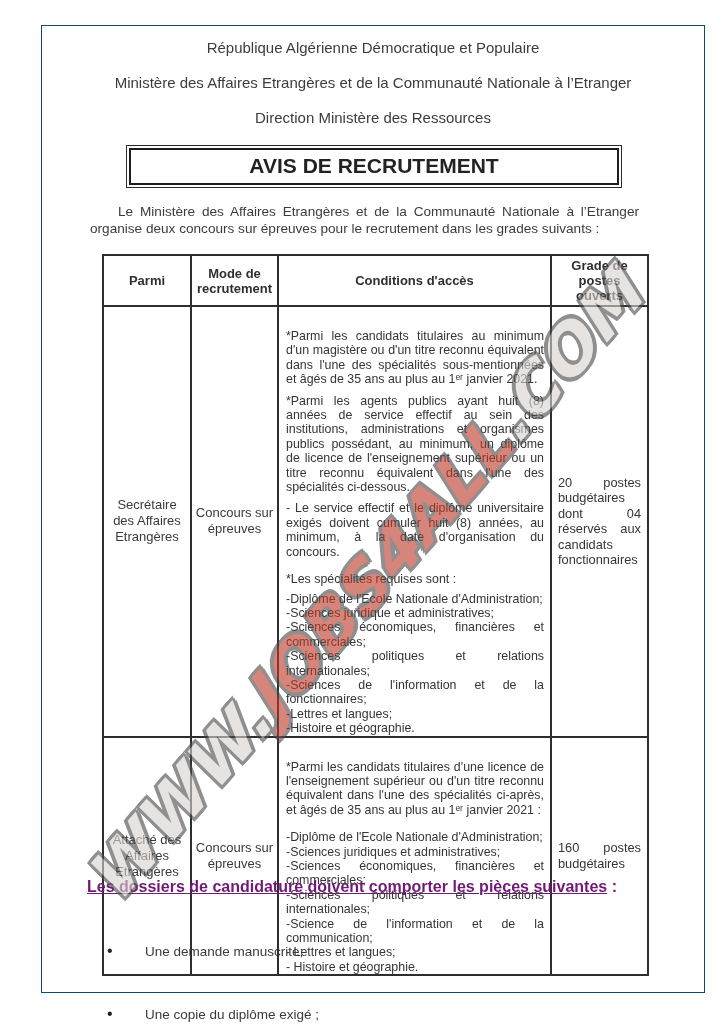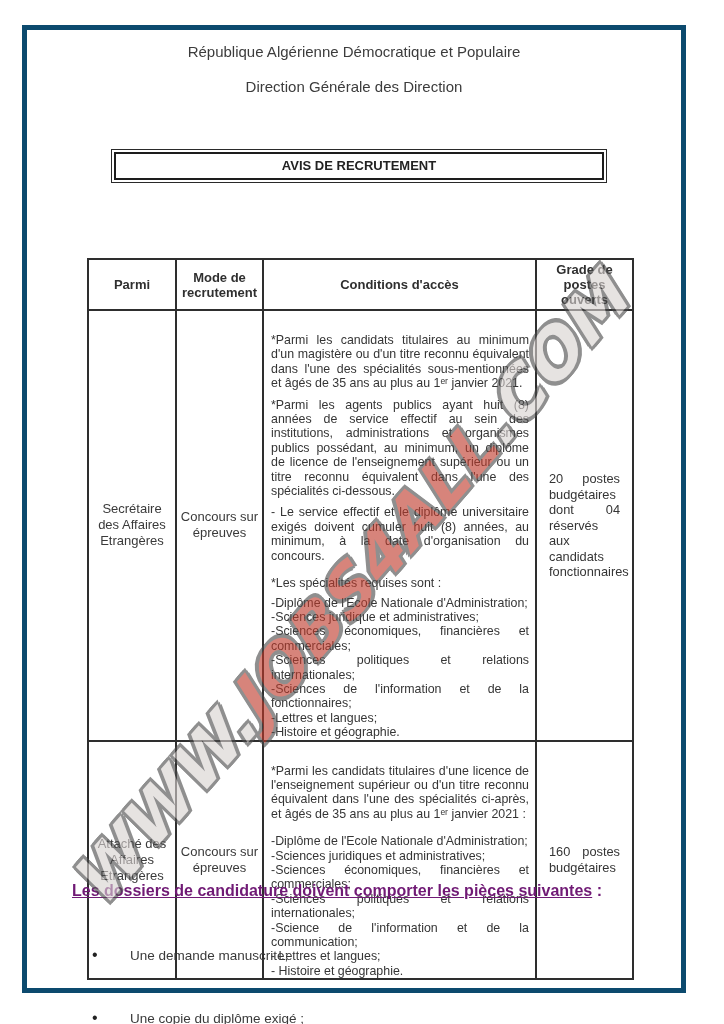--- a/index.html
+++ b/index.html
@@ -2,36 +2,36 @@
 <html><head>
 <meta charset="utf-8">
 <style>
   * { margin:0; padding:0; box-sizing:border-box; }
   html,body { background:#ffffff; }
   body {
     width:724px; height:1024px; position:relative; overflow:hidden;
     font-family:"Liberation Sans", sans-serif; color:#3a3a3a;
   }
   .page {
-    position:absolute; left:22px; top:25px; width:664px; height:968px;
-    background:#fff; border:5px solid #0c4a6e;
+    position:absolute; left:41px; top:25px; width:664px; height:968px;
+    background:#fff; border:1px solid #0c4a6e;
   }
 
   
   .doc-header { position:absolute; top:13px; left:0; width:100%; text-align:center; }
   .doc-header p { font-size:15px; margin-bottom:18px; color:#3c3c3c; }
 
   
   .title-box {
     position:absolute; top:119px; left:84px; width:496px;
     border:1px solid #2a2a2a; padding:2px; background:#fff;
   }
   .title-box .inner {
     border:2px solid #1d1d1d; text-align:center;
-    font-weight:bold; font-size:13px; padding:4px 0 5px; color:#222;
+    font-weight:bold; font-size:21px; padding:4px 0 5px; color:#222;
   }
 
   
   .intro {
     position:absolute; top:178px; left:48px; width:549px;
     font-size:13.6px; line-height:16.5px; text-align:justify; text-indent:28px;
     color:#3c3c3c;
   }
 
   
@@ -46,21 +46,21 @@
   col.c-cond { width:273px; } col.c-postes { width:97px; }
   td.center-cell {
     text-align:center; vertical-align:middle;
     font-size:13px; line-height:16px; padding:2px 3px; color:#3a3a3a;
   }
   td.cond-cell {
     vertical-align:top; padding:22px 6px 0 7px;
     font-size:12.4px; line-height:14.4px; text-align:justify; color:#353535;
   }
   td.postes-cell {
-    vertical-align:middle; padding:2px 12px;
+    vertical-align:middle; padding:2px 6px;
     font-size:12.8px; line-height:15.5px; text-align:justify; color:#353535;
   }
   tr.row1 td { height:367px; }
   tr.row2 td { height:198px; }
   .cond-cell p.para { margin-bottom:7px; }
   .cond-cell p.gap-after { margin-bottom:13px; }
   .cond-cell p.small-after { margin-bottom:5px; }
   .spec-list div { display:block; }
 
   
@@ -92,27 +92,29 @@
   .watermark .seg-light { color:#d8d2d0; }
   .watermark .seg-red { color:#bf3a2b; }
 </style>
 </head>
 <body>
 
 <div class="page">
 
   <div class="doc-header">
     <p>République Algérienne Démocratique et Populaire</p>
-    <p>Direction Générale des Direction</p>
+    <p>Ministère des Affaires Etrangères et de la Communauté Nationale à l’Etranger</p>
+    <p>Direction Ministère des Ressources</p>
   </div>
 
   <div class="title-box">
     <div class="inner">AVIS DE RECRUTEMENT</div>
   </div>
 
+  <p class="intro">Le Ministère des Affaires Etrangères et de la Communauté Nationale à l’Etranger organise deux concours sur épreuves pour le recrutement dans les grades suivants :</p>
 
   <div class="tbl-wrap">
     <table>
       <colgroup>
         <col class="c-grade">
           <col class="c-mode">
           <col class="c-cond">
           <col class="c-postes">
       </colgroup>
       <tbody>

